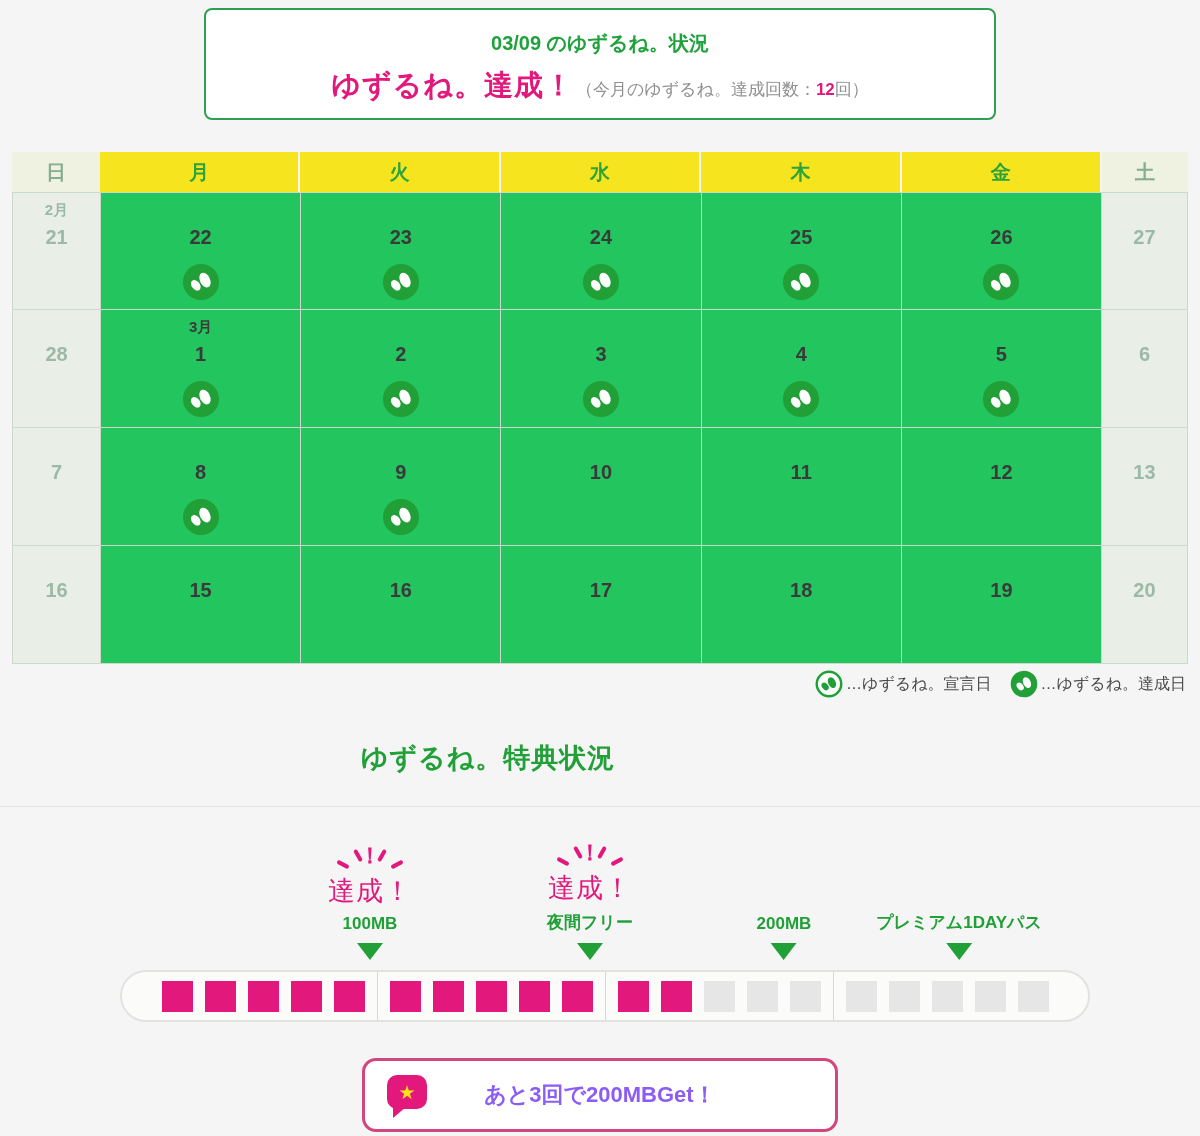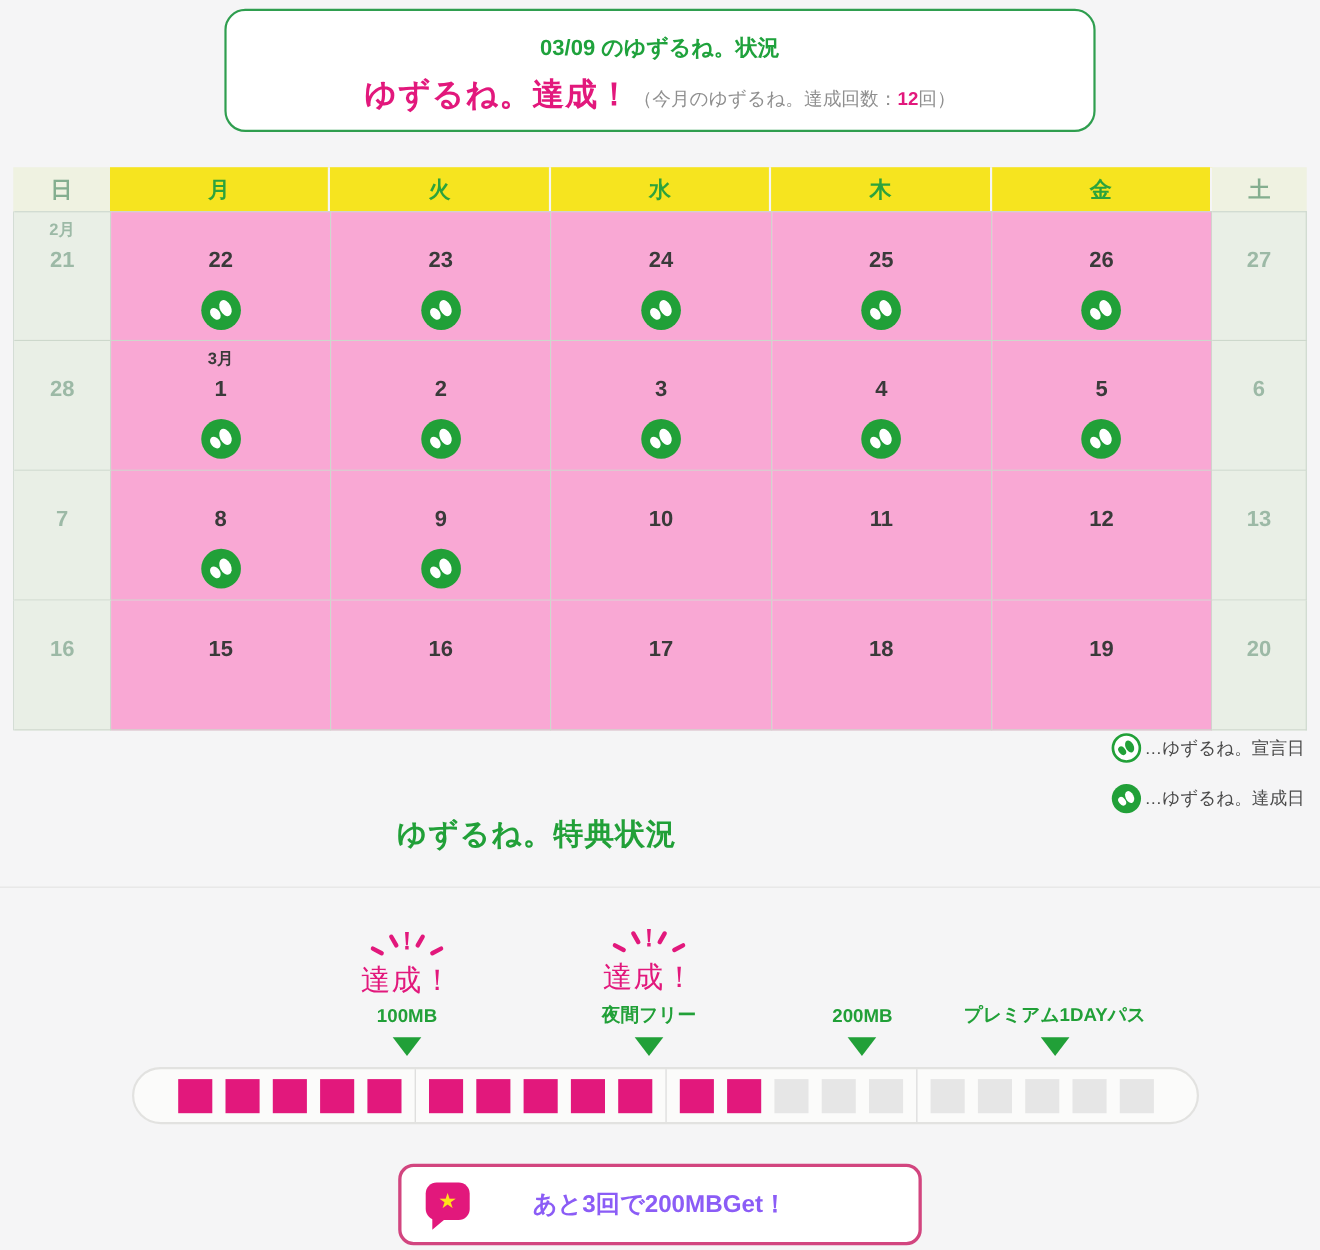--- a/index.html
+++ b/index.html
@@ -4,53 +4,53 @@
 <style>
   html,body { margin:0; padding:0; }
   body {
     width:1200px; height:1136px; position:relative; overflow:hidden;
     background:#f5f5f6;
     font-family:"Liberation Sans","DejaVu Sans",sans-serif;
   }
   
   .status-card {
     position:absolute; left:204px; top:8px; width:792px; height:112px;
-    background:#fff; border:2px solid #2f9e4f; border-radius:19px;
+    background:#fff; border:2px solid #2f9e4f; border-radius:8px;
     box-sizing:border-box; text-align:center;
   }
   .status-date { margin-top:20px; color:#1fa23c; font-size:20px; font-weight:bold; }
   .status-result-line { margin-top:9px; display:flex; align-items:baseline; justify-content:center; gap:2px; }
   .status-result { color:#e2187c; font-size:29px; font-weight:bold; letter-spacing:1px; }
   .status-count { color:#8f8f8f; font-size:17px; }
   .status-count .pink { color:#e2187c; font-weight:bold; }
   
   .calendar { position:absolute; left:12px; top:152px; width:1176px; }
   .cal-row { display:grid; grid-template-columns:88px repeat(5,1fr) 86px; }
   .cal-row-head { height:40px; }
   .cal-row-body { height:118px; border-left:1px solid #cdd8cc; }
   .cal-h {
     display:flex; align-items:center; justify-content:center;
     font-size:20px; font-weight:bold; box-sizing:border-box;
   }
   .cal-h.weekday { background:#f6e41f; color:#2ca33c; border-right:2px solid #f5f5f6; }
   .cal-h.weekday:last-of-type { border-right:none; }
   .cal-h.weekend { background:#eff2e1; color:#84ae8f; }
   .cal-c {
-    background:#f9a8d4; position:relative; text-align:center;
+    background:#22c55e; position:relative; text-align:center;
     border-right:1px solid #cdd8cc; border-bottom:1px solid #cdd8cc;
     box-sizing:border-box; padding-top:32px;
   }
   .cal-row-body:first-of-type .cal-c { border-top:1px solid #cdd8cc; }
   .cal-c.weekend { background:#e9efe6; }
   .cal-num { font-size:20px; font-weight:bold; color:#3a3a3a; line-height:24px; }
   .cal-c.weekend .cal-num, .cal-c.weekend .cal-month { color:#9cb9a6; }
   .cal-month { position:absolute; top:9px; left:0; right:0; font-size:15px; font-weight:bold; color:#3a3a3a; line-height:16px; }
   .cal-icon { margin-top:14px; line-height:0; }
   
-  .legend { position:absolute; top:666px; right:14px; display:flex; gap:18px; align-items:center; height:36px;flex-direction:column; }
+  .legend { position:absolute; top:666px; right:14px; display:flex; gap:18px; align-items:center; height:36px; }
   .legend-item { display:flex; align-items:center; gap:3px; font-size:16px; color:#4a4a4a; }
   .legend-item svg { display:block; }
   
   .rewards-title { position:absolute; top:740px; left:0; width:976px; text-align:center;
     font-size:27px; font-weight:bold; color:#21a038; letter-spacing:1px; }
   .divider { position:absolute; top:806px; left:0; width:1200px; height:1px; background:#e3e3e3; }
   .milestones { position:absolute; top:834px; left:0; width:1200px; height:136px; }
   .milestone { position:absolute; bottom:10px; display:flex; flex-direction:column; align-items:center; transform:translateX(-50%); }
   .rays { position:relative; width:90px; height:32px; margin-bottom:1px; }
   .ray { position:absolute; width:4px; height:13px; background:#e2187c; border-radius:2px; }

